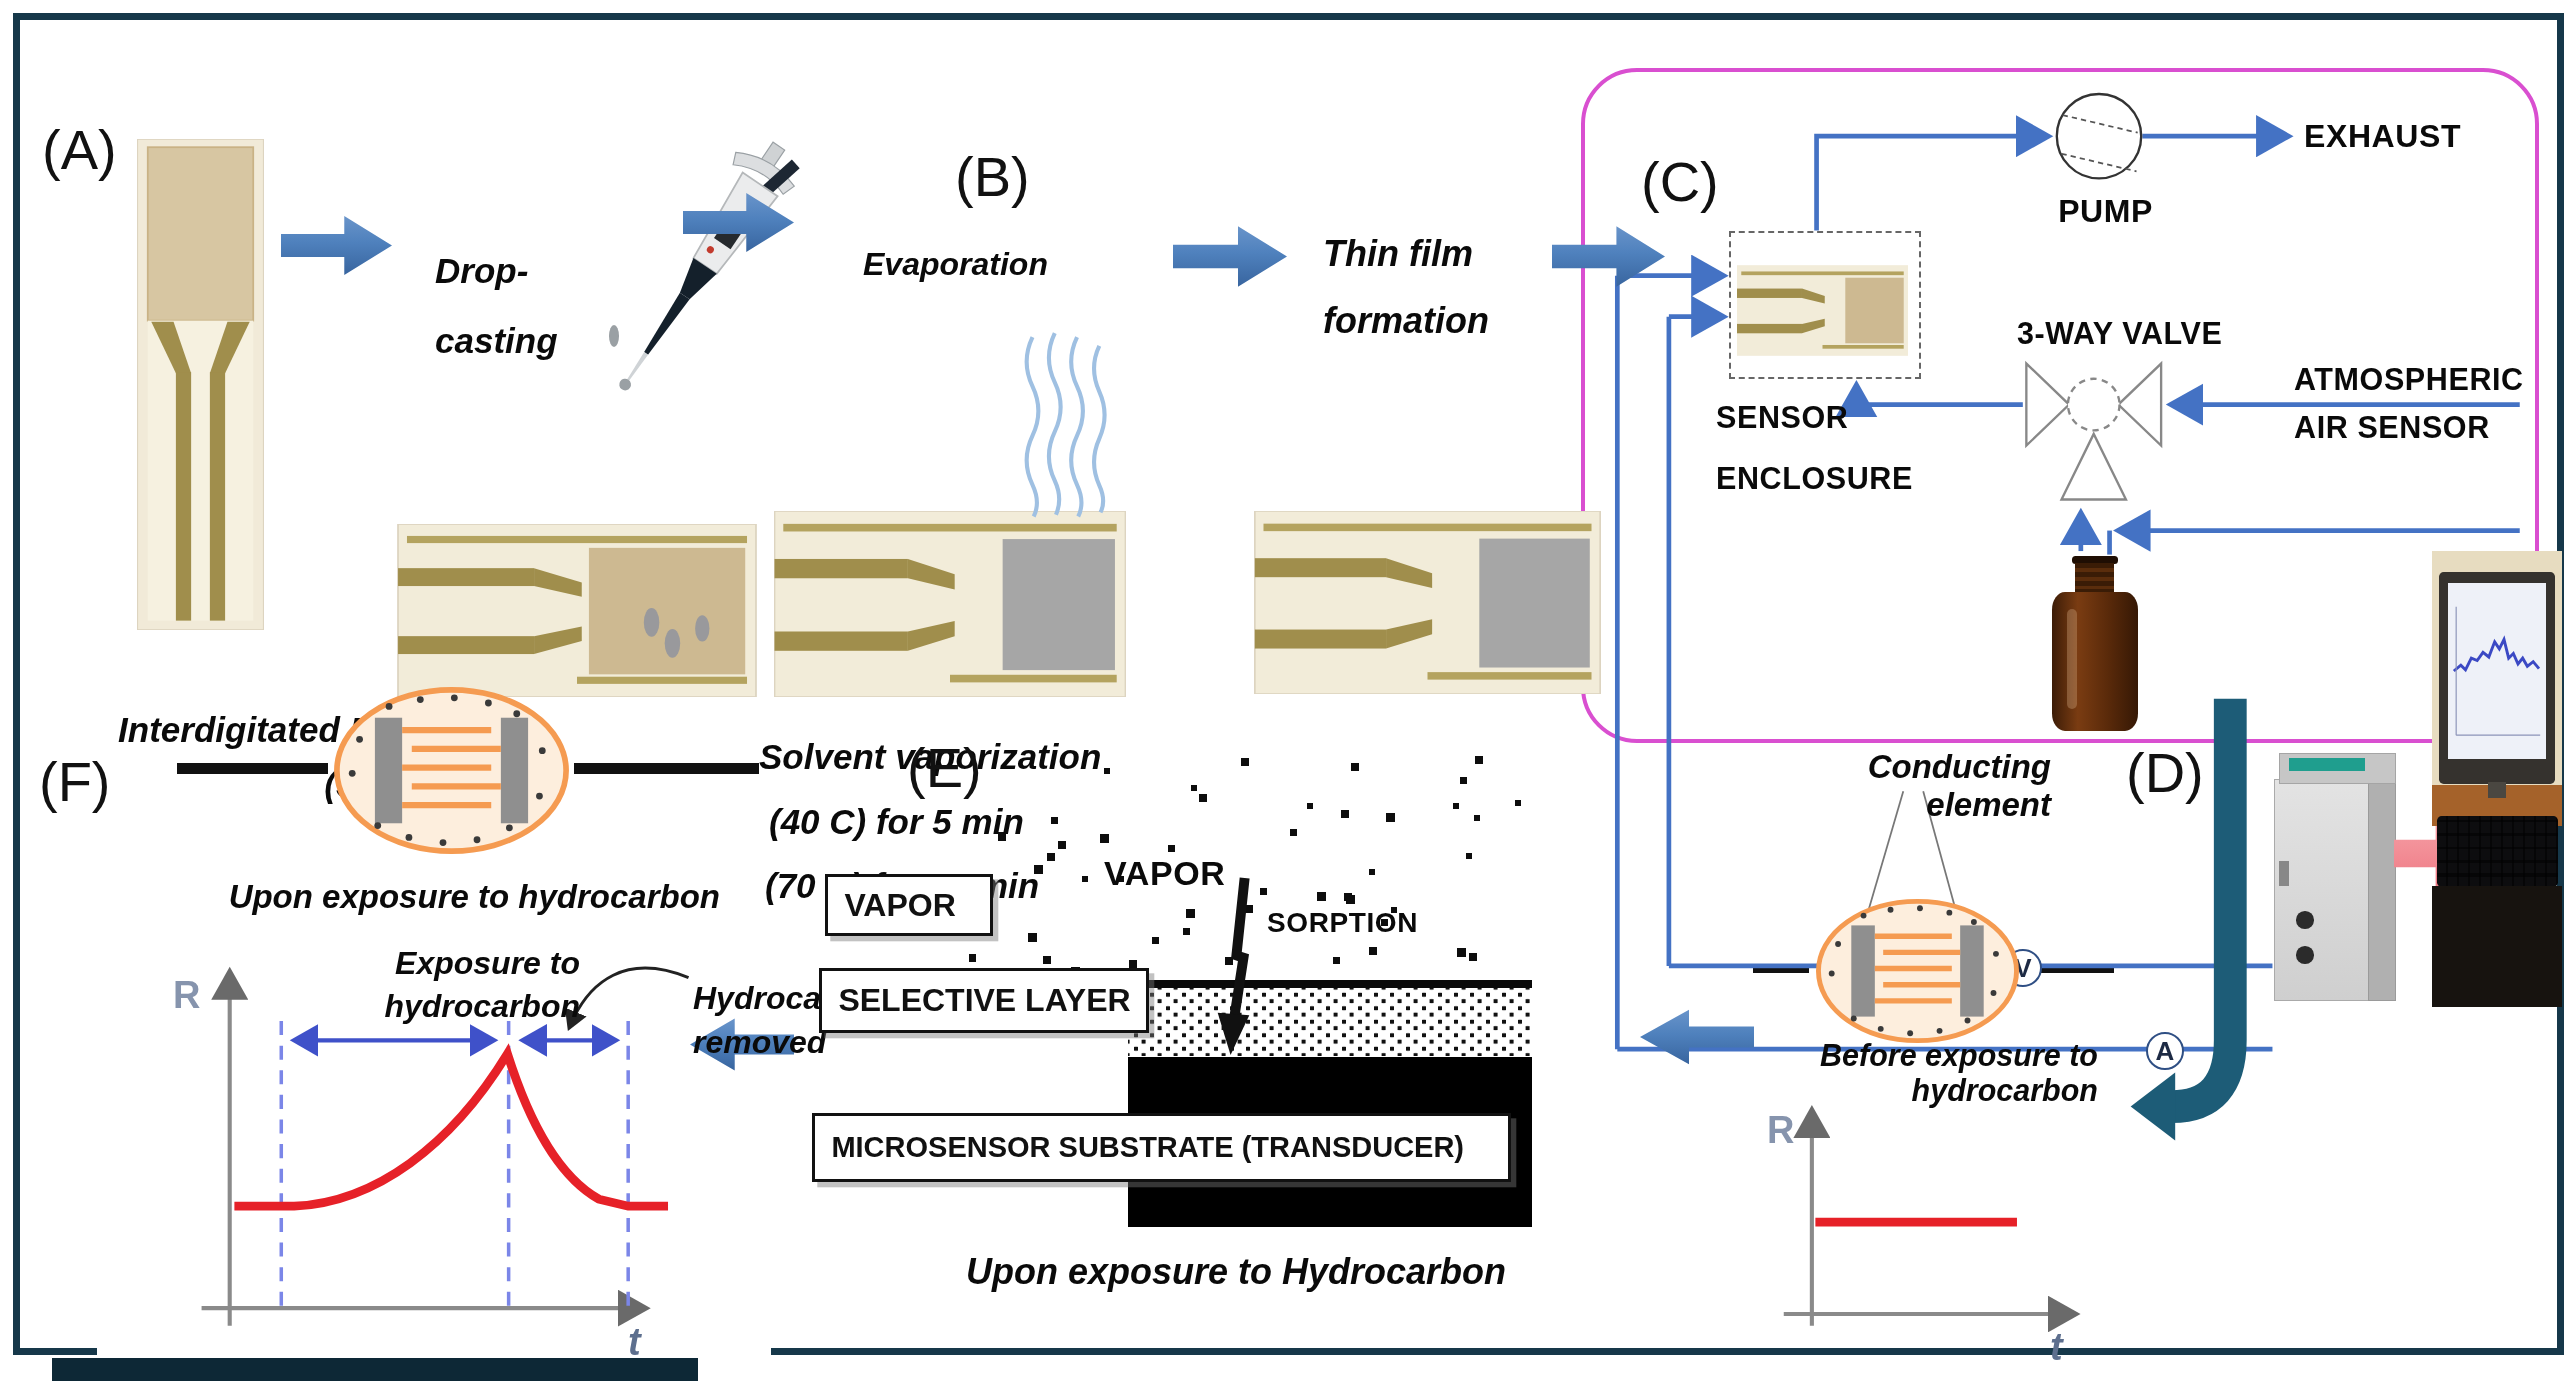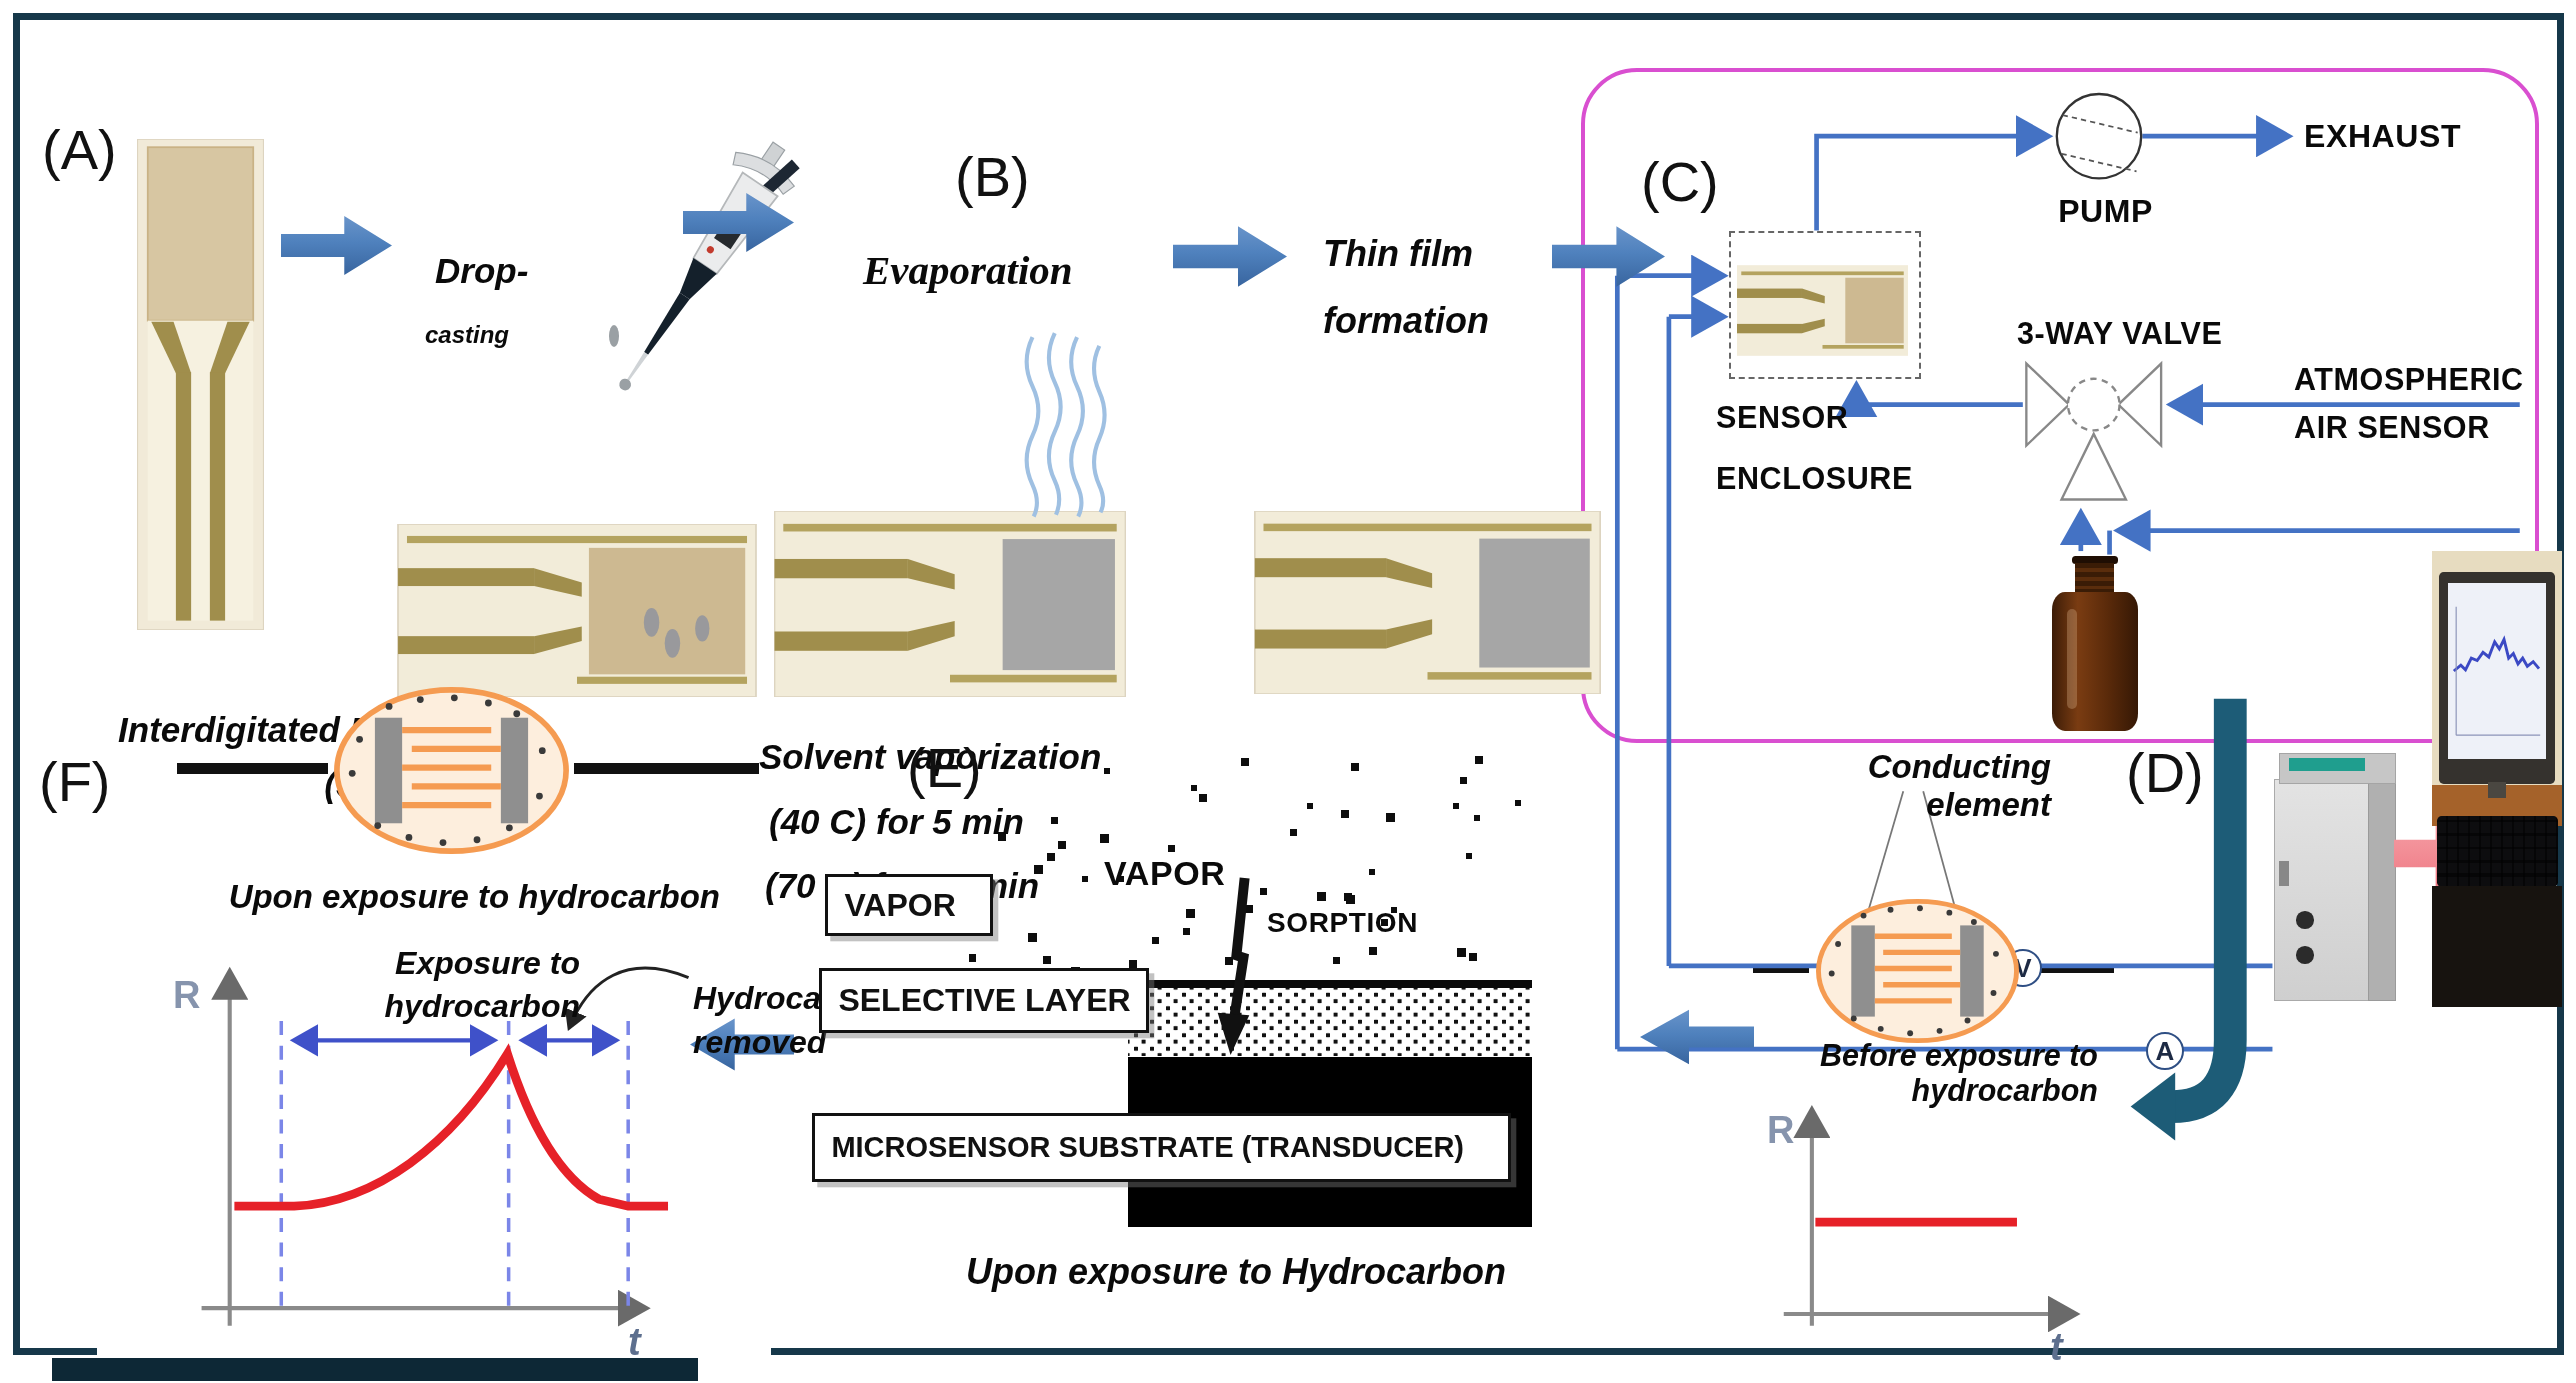--- a/index.html
+++ b/index.html
@@ -43,21 +43,21 @@
     <rect x="18" y="310" width="180" height="512" fill="#f6f1e0"></rect>
     <polygon points="24,312 62,312 92,400 66,400" fill="#a08e4c"></polygon>
     <polygon points="154,312 192,312 150,400 124,400" fill="#a08e4c"></polygon>
     <rect x="66" y="398" width="26" height="424" fill="#a08e4c"></rect>
     <rect x="124" y="398" width="26" height="424" fill="#a08e4c"></rect>
   </svg>
 
   <div class="abs arrow-r" style="left:281px;top:212px;width:111px;height:67px;z-index:6;"></div>
 
   <div class="abs bi" style="left:435px;top:251px;font-size:35px;z-index:6;">Drop-</div>
-  <div class="abs bi" style="left:425px;top:321px;font-size:24px;z-index:6;">casting</div>
+  <div class="abs bi" style="left:435px;top:321px;font-size:35px;z-index:6;">casting</div>
 
   <svg class="abs" style="left:557px;top:117px;z-index:6;" width="293" height="352" viewBox="0 0 500 600">
     <g transform="rotate(34 250 240)">
       <rect x="238" y="10" width="24" height="48" fill="#cfd2d4" stroke="#9aa0a4" stroke-width="2"></rect>
       <path d="M195,60 q55,-30 115,-8 l-8,22 q-50,-20 -99,6 z" fill="#dcdee0" stroke="#9aa0a4" stroke-width="2"></path>
       <rect x="272" y="18" width="20" height="74" fill="#1d2733" transform="rotate(14 282 55)"></rect>
       <polygon points="224,82 296,82 284,250 236,250" fill="#ebeced" stroke="#b5b8ba" stroke-width="3"></polygon>
       <rect x="246" y="150" width="34" height="52" fill="#262a2e"></rect>
       <circle cx="252" cy="222" r="6" fill="#c23b2e"></circle>
       <polygon points="236,250 284,250 270,312 250,312" fill="#14202b"></polygon>
@@ -81,21 +81,21 @@
     <polygon points="228,218 308,196 308,172 228,188" fill="#a08e4c"></polygon>
     <ellipse cx="425" cy="165" rx="13" ry="24" fill="#99999c"></ellipse>
     <ellipse cx="460" cy="200" rx="13" ry="24" fill="#99999c"></ellipse>
     <ellipse cx="510" cy="175" rx="12" ry="22" fill="#99999c"></ellipse>
   </svg>
 
   <div class="abs bi ctr" style="left:28px;top:710px;width:481px;font-size:35px;z-index:6;">Interdigitated  Electrode</div>
   <div class="abs bi ctr" style="left:28px;top:765px;width:481px;font-size:35px;z-index:6;">(Substrate)</div>
 
   <div class="abs lbl" style="left:955px;top:144px;z-index:6;">(B)</div>
-  <div class="abs bi" style="left:863px;top:246px;font-size:41px;z-index:6;font-family:Liberation Serif, serif;">Evaporation</div>
+  <div class="abs bi" style="left:863px;top:246px;font-size:32px;z-index:6;">Evaporation</div>
 
   <svg class="abs" style="left:774px;top:511px;z-index:5;" width="352" height="186" viewBox="0 0 600 318">
     <rect x="0" y="0" width="600" height="318" fill="#f2ecd9" stroke="#ddd4c0" stroke-width="3"></rect>
     <rect x="15" y="22" width="570" height="13" fill="#b4a35f"></rect>
     <rect x="300" y="280" width="285" height="13" fill="#b4a35f"></rect>
     <rect x="390" y="48" width="192" height="224" fill="#a6a6a6"></rect>
     <rect x="0" y="82" width="228" height="33" fill="#a08e4c"></rect>
     <polygon points="228,82 308,108 308,134 228,115" fill="#a08e4c"></polygon>
     <rect x="0" y="206" width="228" height="33" fill="#a08e4c"></rect>
     <polygon points="228,239 308,214 308,188 228,206" fill="#a08e4c"></polygon>

